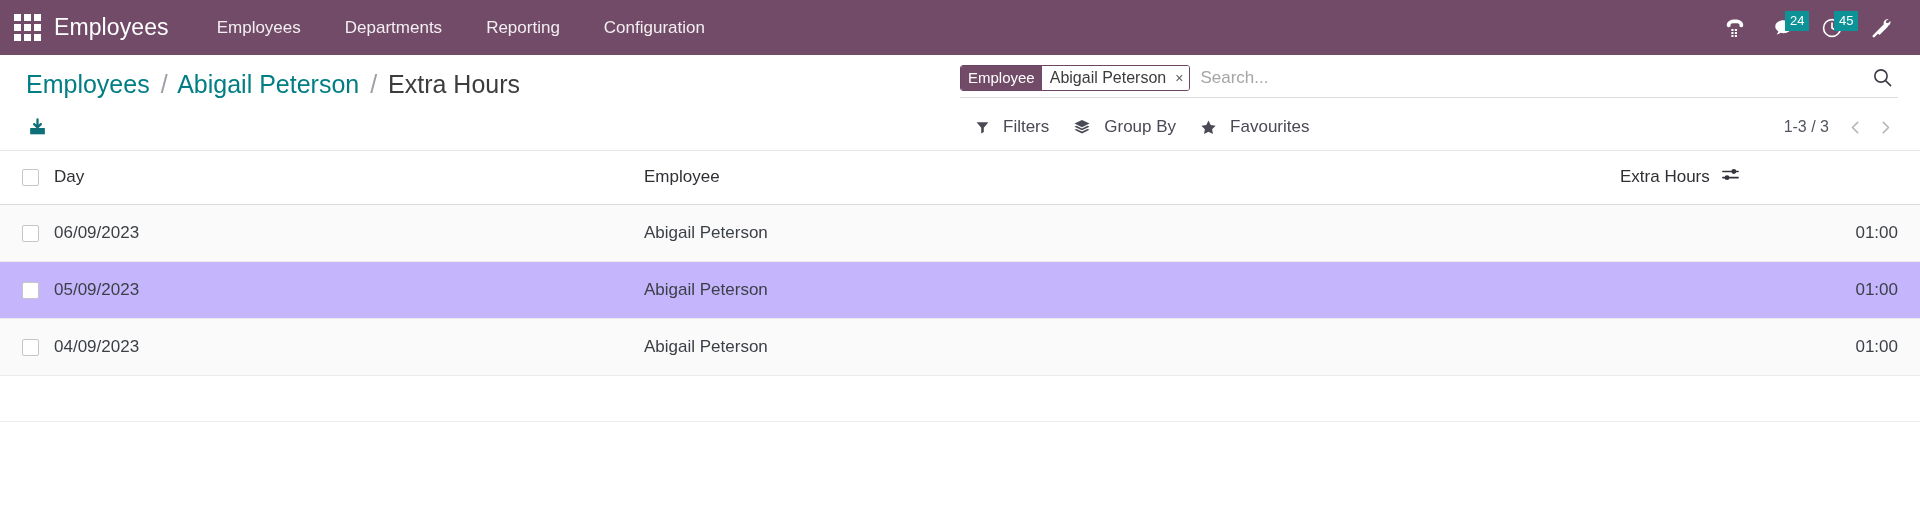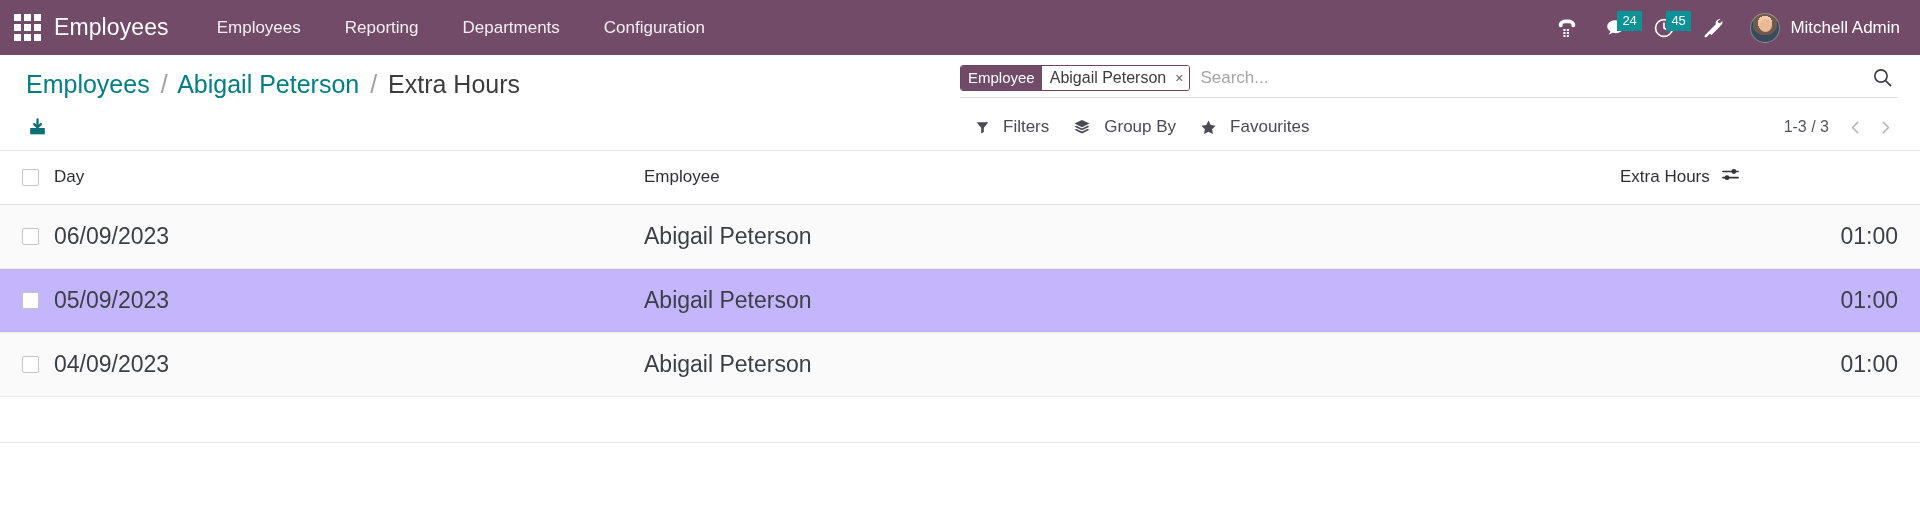--- a/index.html
+++ b/index.html
@@ -243,21 +243,21 @@
     white-space: nowrap;
   }
   th.col-check, td.col-check { width: 54px; padding-left: 22px !important; }
   th.col-day,  td.col-day  { width: 590px; }
   th.col-emp,  td.col-emp  { width: auto; }
   th.col-hrs,  td.col-hrs  { width: 300px; text-align: right; padding-right: 22px !important; }
 
   .th-hrs-inner { display: inline-flex; align-items: center; gap: 11px; }
 
   table.list tbody td {
-    font-size: 23px;
+    font-size: 17px;
     color: #3b3f46;
     padding: 18px 0;
     border-bottom: 1px solid #ececec;
     white-space: nowrap;
   }
   tr.row-alt td { background: #fafafa; }
   tr.row-plain td { background: #c4b5fd; }
   tr.row-empty td { background: #ffffff; height: 46px; padding: 0; border-bottom: 1px solid #e2e4e8; }
 
   .cb {
@@ -285,22 +285,22 @@
         <i></i>
         <i></i>
         <i></i>
     </span>
   </div>
 
   <div class="brand">Employees</div>
 
   <div class="nav-menu">
     <div class="nav-item">Employees</div>
+    <div class="nav-item">Departments</div>
     <div class="nav-item">Reporting</div>
-    <div class="nav-item">Departments</div>
     <div class="nav-item">Configuration</div>
   </div>
 
   <div class="nav-right">
 
     <div class="sys-btn">
       <svg width="22" height="22" viewBox="0 0 24 24" aria-hidden="true">
         <path d="M3 9c0-4 4-6.2 9-6.2S21 5 21 9c0 1.6-1.1 2.2-2.2 2.2-1.1 0-2-.6-2-1.8V8.3c0-.7-.4-1.1-1.1-1.3-1-.2-2.2-.3-3.7-.3s-2.7.1-3.7.3c-.7.2-1.1.6-1.1 1.3v1.1c0 1.2-.9 1.8-2 1.8C4.1 11.2 3 10.6 3 9z" fill="#ffffff"></path>
         <g fill="#ffffff">
           <rect x="8" y="13.2" width="2.4" height="2.2" rx=".3"></rect>
@@ -331,24 +331,20 @@
 
     <div class="sys-btn">
       <svg width="24" height="24" viewBox="0 0 24 24" aria-hidden="true">
         <path d="M4.2 3.4l3.2 1 1 3.2 8.3 8.3 2.4-2.4L10.8 5.2 7.6 4.2z" fill="#ffffff" transform="rotate(90 12 12)"></path>
         <path d="M19.6 3.6c-1.3-.5-2.9-.2-3.9.9-1 1-1.3 2.5-.9 3.8L3.9 19.2c-.5.5-.5 1.3 0 1.8.5.5 1.3.5 1.8 0L16.6 9.9c1.3.4 2.8.1 3.8-.9 1-1 1.4-2.6.9-3.9l-2.2 2.2-1.9-.5-.5-1.9z" fill="#ffffff"></path>
         <path d="M4.4 3.9l3 .9.9 3 4.4 4.4-2.2 2.2-4.4-4.4-3-.9-.9-3z" fill="#ffffff" opacity="0"></path>
         <path d="M9.1 15.2l-5.4 5.4" stroke="#ffffff" stroke-width="0"></path>
       </svg>
     </div>
 
-    <div class="user-menu">
-      <span class="avatar"></span>
-      <span class="user-name">Mitchell Admin</span>
-    </div>
   </div>
 </div>
 
 <div class="control-panel">
 
   <div class="cp-top">
     <div class="breadcrumb">
       <span class="bc-link">Employees</span>
       <span class="bc-sep">/</span>
       <span class="bc-link">Abigail Peterson</span>

